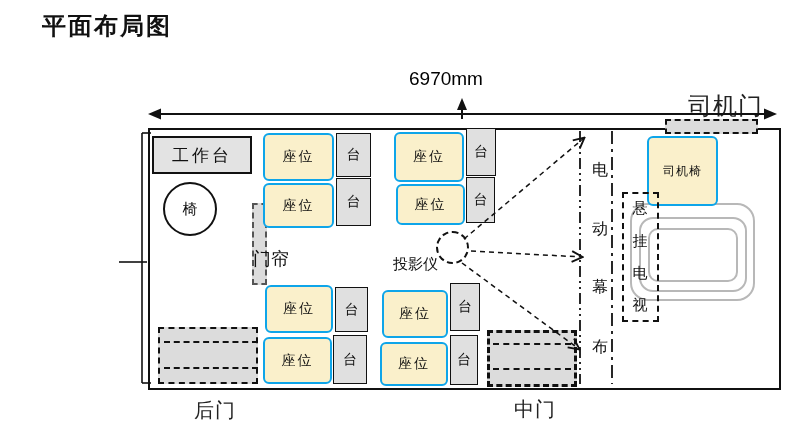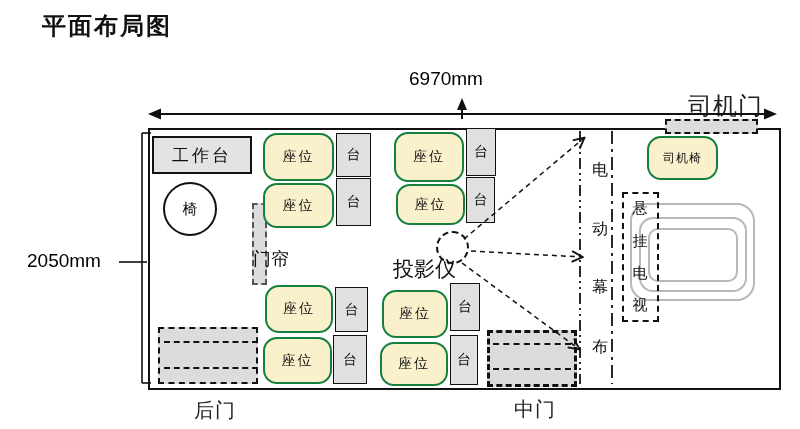--- a/index.html
+++ b/index.html
@@ -6,39 +6,38 @@
   #canvas{
     position:relative;width:800px;height:429px;background:#fff;overflow:hidden;
     font-family:"Liberation Sans","DejaVu Sans",sans-serif;color:#111;
   }
   .abs{position:absolute;}
   .title{font-size:24px;font-weight:bold;letter-spacing:2px;}
   .dim-label{font-size:19px;color:#000000;text-align:center;}
   .door-label{font-size:20px;color:#222;letter-spacing:1px;}
   .outline{border:2.5px solid #111;background:#fff;}
   .furn{background:#E3E3E3;border:2px solid #111;display:flex;align-items:center;justify-content:center;box-sizing:border-box;}
-  .seat{background:#FAF0CB;border:2px solid #15803d;border-radius:14px;display:flex;align-items:center;justify-content:center;font-size:14px;letter-spacing:2px;box-sizing:border-box;z-index:2;}
+  .seat{background:#FAF0CB;border:2px solid #0ea5e9;border-radius:6px;display:flex;align-items:center;justify-content:center;font-size:14px;letter-spacing:2px;box-sizing:border-box;z-index:2;}
   .side-table{background:#E0E0E0;border:1.8px solid #111;display:flex;align-items:center;justify-content:center;font-size:14px;box-sizing:border-box;z-index:1;}
   .door{background:#DCDCDC;border:2.5px dashed #111;box-sizing:border-box;}
   .ring{border:2px solid #B8B8B8;border-radius:18px;background:transparent;box-sizing:border-box;}
   .vchar{width:22px;text-align:center;font-size:16px;z-index:6;}
   .circle{border:2.5px solid #111;border-radius:50%;background:#fff;display:flex;align-items:center;justify-content:center;box-sizing:border-box;}
   svg.overlay{position:absolute;left:0;top:0;z-index:5;pointer-events:none;}
   .z3{z-index:3;}
 </style>
 </head>
 <body>
 
 <div id="canvas">
 
   <div class="abs title" style="left:42px;top:10px;">平面布局图</div>
 
   <div class="abs dim-label" style="left:409px;top:68px;">6970mm</div>
   <div class="abs door-label" style="left:688px;top:70px;font-size:24px;margin-top:20px;">司机门</div>
-  <div class="abs dim-label" style="left:27px;top:250px;">2050mm</div>
 
   <div class="abs outline" style="left:148px;top:128px;width:629px;height:258px;"></div>
 
   <div class="abs furn" style="left:152px;top:136px;width:100px;height:38px;font-size:17px;letter-spacing:3px;">工作台</div>
 
   <div class="abs circle" style="left:163px;top:182px;width:54px;height:54px;font-size:15px;">椅</div>
 
   <div class="abs" style="left:252px;top:203px;width:15px;height:82px;background:#DCDCDC;border:2px dashed #555;box-sizing:border-box;"></div>
   <div class="abs" style="left:209px;top:247px;font-size:18px;margin-left:44px;">门帘</div>
 
@@ -56,38 +55,38 @@
   <div class="abs seat" style="left:263px;top:337px;width:69px;height:47px;">座位</div>
   <div class="abs side-table" style="left:335px;top:287px;width:33px;height:45px;">台</div>
   <div class="abs side-table" style="left:333px;top:335px;width:34px;height:49px;">台</div>
 
   <div class="abs seat" style="left:382px;top:290px;width:66px;height:48px;">座位</div>
   <div class="abs seat" style="left:380px;top:342px;width:68px;height:44px;">座位</div>
   <div class="abs side-table" style="left:450px;top:283px;width:30px;height:48px;">台</div>
   <div class="abs side-table" style="left:450px;top:335px;width:28px;height:50px;">台</div>
 
   <div class="abs" style="left:436px;top:231px;width:33px;height:33px;border:2.2px dashed #111;border-radius:50%;background:#fff;box-sizing:border-box;z-index:4;"></div>
-  <div class="abs" style="left:393px;top:255px;font-size:21px;z-index:4;">投影仪</div>
+  <div class="abs" style="left:393px;top:255px;font-size:15px;z-index:4;">投影仪</div>
 
   <div class="abs vchar" style="left:589px;top:160px;">电</div>
   <div class="abs vchar" style="left:589px;top:219px;">动</div>
   <div class="abs vchar" style="left:589px;top:277px;">幕</div>
   <div class="abs vchar" style="left:589px;top:337px;">布</div>
 
   <div class="abs ring" style="left:630px;top:203px;width:125px;height:98px;"></div>
   <div class="abs ring" style="left:639px;top:217px;width:108px;height:75px;border-radius:14px;"></div>
   <div class="abs ring" style="left:648px;top:228px;width:90px;height:54px;border-radius:10px;"></div>
 
   <div class="abs" style="left:622px;top:192px;width:37px;height:130px;border:2.2px dashed #111;box-sizing:border-box;z-index:4;"></div>
   <div class="abs vchar" style="left:629px;top:199px;font-size:15px;">悬</div>
   <div class="abs vchar" style="left:629px;top:232px;font-size:15px;">挂</div>
   <div class="abs vchar" style="left:629px;top:264px;font-size:15px;">电</div>
   <div class="abs vchar" style="left:629px;top:296px;font-size:15px;">视</div>
 
-  <div class="abs seat z3" style="left:647px;top:136px;width:71px;height:44px;font-size:12px;letter-spacing:1px;">司机椅</div>
+  <div class="abs seat z3" style="left:647px;top:136px;width:71px;height:70px;font-size:12px;letter-spacing:1px;">司机椅</div>
 
   <div class="abs door z3" style="left:665px;top:119px;width:93px;height:15px;"></div>
 
 
   <div class="abs door z3" style="left:487px;top:330px;width:90px;height:57px;border-width:3px;"></div>
   <div class="abs" style="left:493px;top:343px;width:78px;height:27px;border-top:2.5px dashed #111;border-bottom:2.5px dashed #111;box-sizing:border-box;z-index:4;"></div>
   <div class="abs door-label" style="left:514px;top:396px;">中门</div>
 
   <div class="abs door z3" style="left:158px;top:327px;width:100px;height:57px;"></div>
   <div class="abs" style="left:164px;top:341px;width:94px;height:28px;border-top:2.5px dashed #111;border-bottom:2.5px dashed #111;box-sizing:border-box;z-index:4;"></div>

